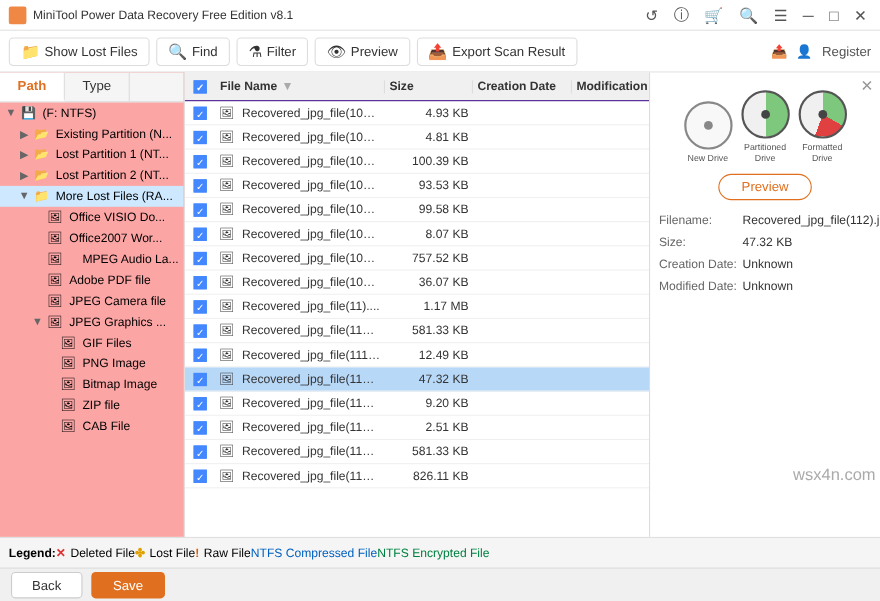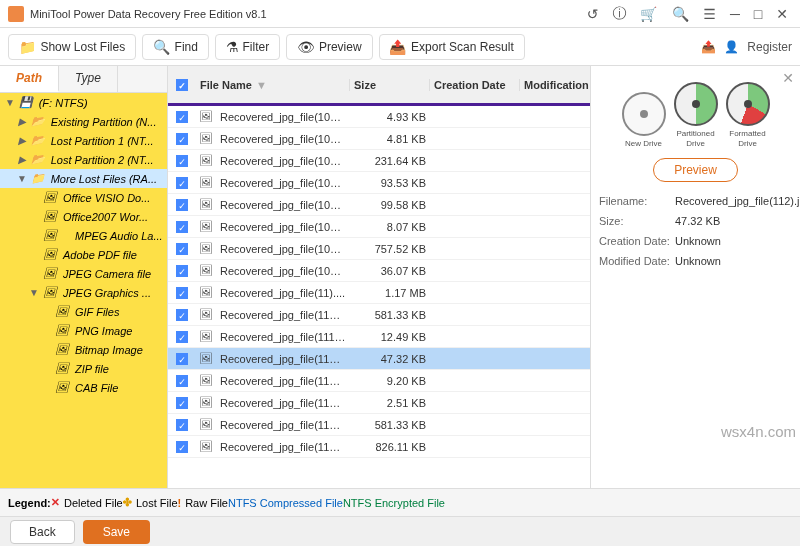--- a/index.html
+++ b/index.html
@@ -41,25 +41,24 @@
 
     
     .main {
       display: flex;
       height: calc(546px - 28px - 38px - 28px - 30px);
     }
 
     
     .left-panel {
       width: 168px;
-      background: #fde047;
+      background: #fca5a5;
       border-right: 1px solid #ddd;
       overflow-y: auto;
       flex-shrink: 0;
-      font-style: italic;
     }
     .tab-bar {
       display: flex;
       border-bottom: 1px solid #ddd;
       background: #f5f5f5;
     }
     .tab {
       padding: 5px 16px;
       font-size: 12px;
       cursor: pointer;
@@ -86,22 +85,22 @@
       flex: 1;
       display: flex;
       flex-direction: column;
       background: #fff;
       overflow: hidden;
     }
     .file-list-header {
       display: flex;
       align-items: center;
       background: #f0f0f0;
-      border-bottom: 3px solid #4c1d95;
-      height: 40px;
+      border-bottom: 1px solid #4c1d95;
+      height: 26px;
       font-size: 11px;
       font-weight: bold;
       color: #333;
     }
     .file-list-header .col-check { width: 28px; text-align: center; }
     .file-list-header .col-name { flex: 1; padding: 0 4px; border-right: 1px solid #ddd; display: flex; align-items: center; gap: 4px; }
     .file-list-header .col-size { width: 80px; padding: 0 4px; border-right: 1px solid #ddd; }
     .file-list-header .col-created { width: 90px; padding: 0 4px; border-right: 1px solid #ddd; }
     .file-list-header .col-modified { width: 70px; padding: 0 4px; }
 
@@ -403,21 +402,21 @@
     <div class="col-size">4.81 KB</div>
     <div class="col-created"></div>
     <div class="col-modified"></div>
   </div>
         <div class="file-row">
     <div class="col-check">
       <span class="cb checked"></span>
     </div>
     <div class="col-icon">🖼</div>
     <div class="col-name">Recovered_jpg_file(104)....</div>
-    <div class="col-size">231.64 KB</div>
+    <div class="col-size">100.39 KB</div>
     <div class="col-created"></div>
     <div class="col-modified"></div>
   </div>
         <div class="file-row">
     <div class="col-check">
       <span class="cb checked"></span>
     </div>
     <div class="col-icon">🖼</div>
     <div class="col-name">Recovered_jpg_file(105)....</div>
     <div class="col-size">93.53 KB</div>

